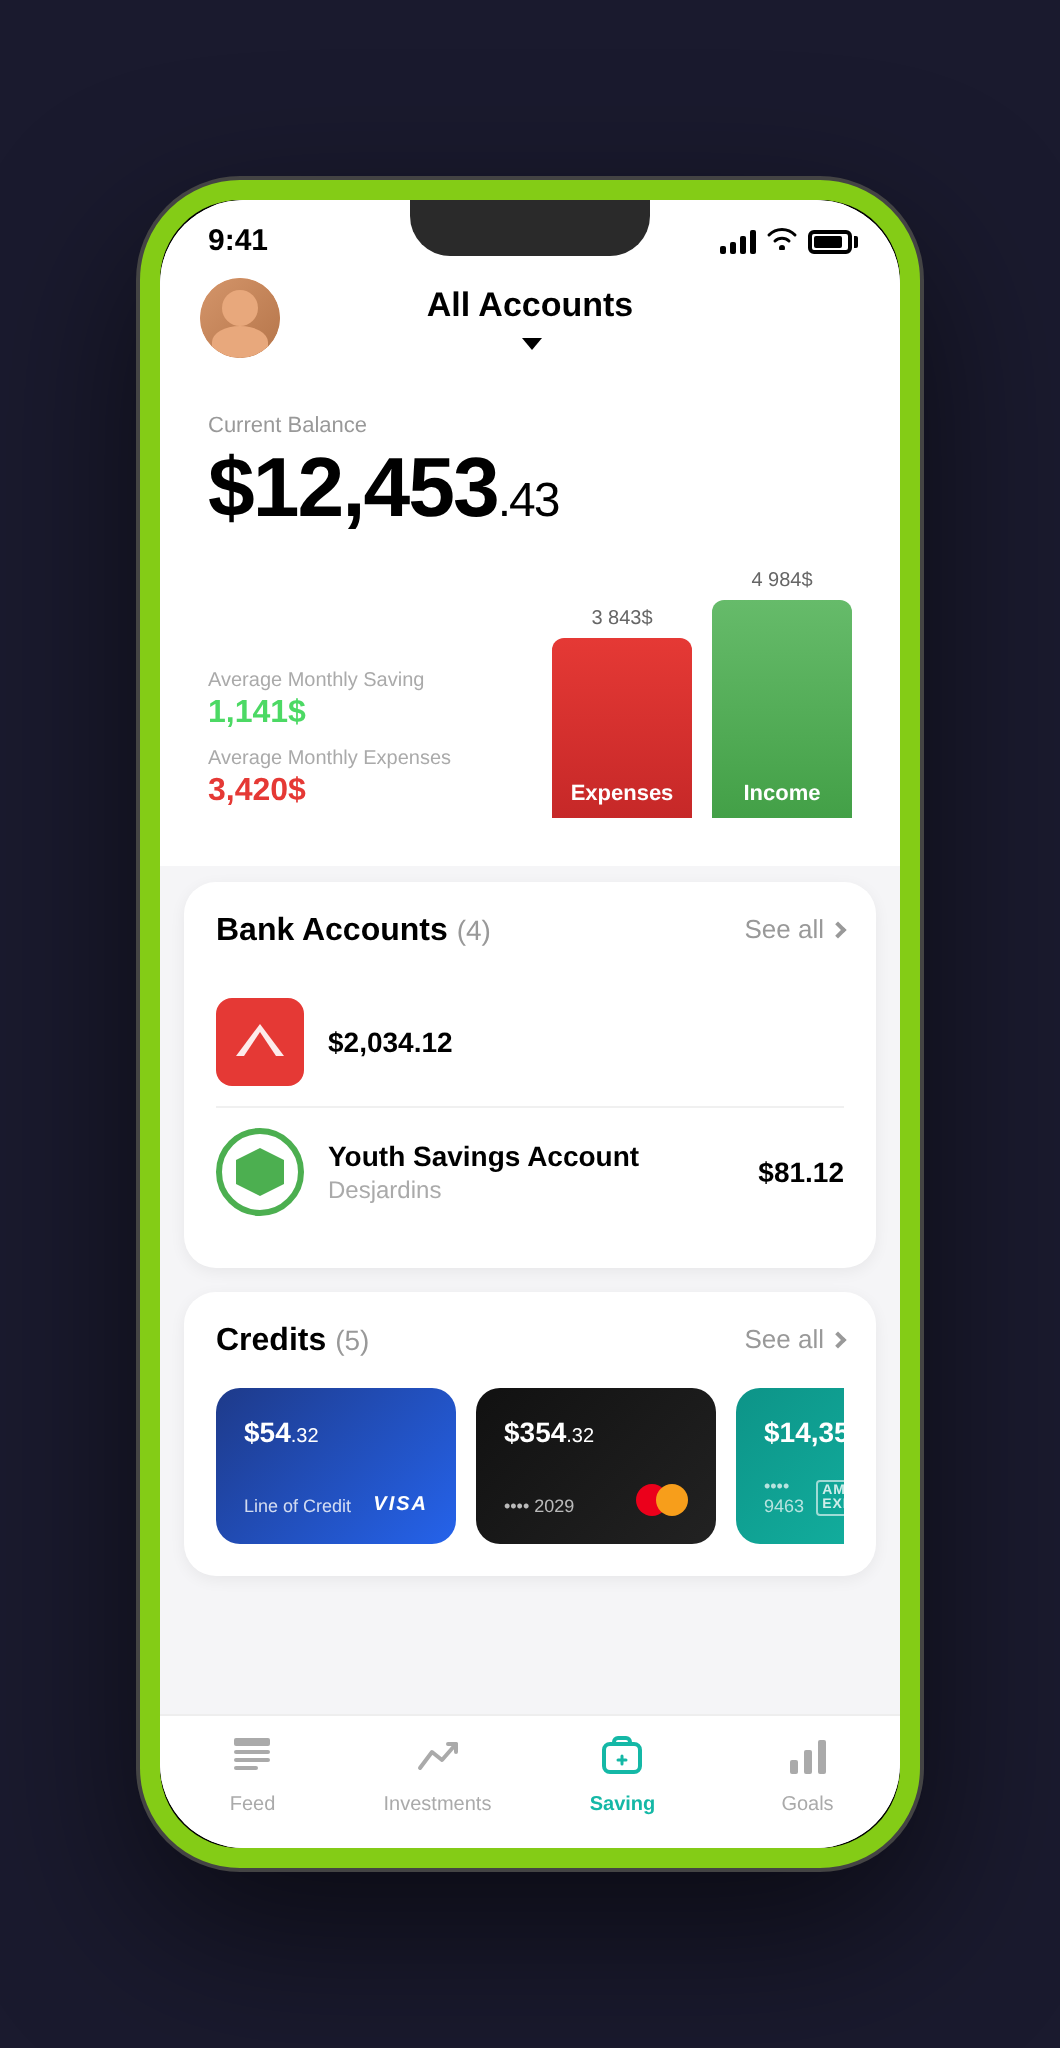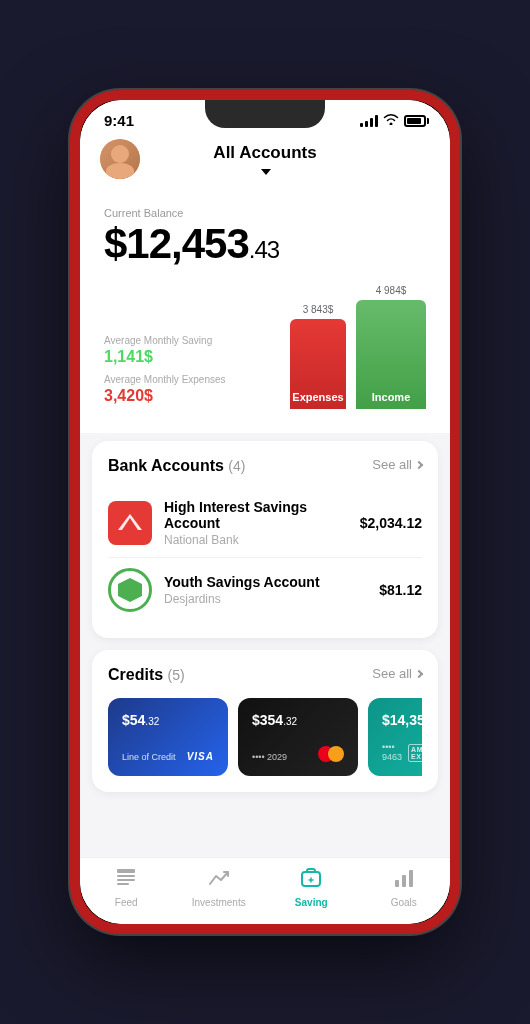--- a/index.html
+++ b/index.html
@@ -12,21 +12,21 @@
       align-items: center;
       min-height: 100vh;
       font-family: -apple-system, BlinkMacSystemFont, 'Segoe UI', sans-serif;
     }
 
     .phone-frame {
       width: 390px;
       height: 844px;
       background: #000000;
       border-radius: 50px;
-      border: 10px solid #b91c1c;
+      border: 10px solid #84cc16;
       position: relative;
       overflow: hidden;
       box-shadow: 0 0 0 2px #444, 0 30px 80px rgba(0,0,0,0.6);
     }
 
     .phone-inner {
       width: 100%;
       height: 100%;
       background: #f5f5f7;
       overflow: hidden;
@@ -275,21 +275,21 @@
     .bar {
       border-radius: 6px 6px 0 0;
       display: flex;
       align-items: flex-end;
       justify-content: center;
       padding-bottom: 6px;
     }
 
     .bar-red {
       background: linear-gradient(180deg, #e53935, #c62828);
-      width: 56px;
+      width: 70px;
       height: 90px;
     }
 
     .bar-green {
       background: linear-gradient(180deg, #66bb6a, #43a047);
       width: 70px;
       height: 109px;
     }
 
     .bar-text {
@@ -658,24 +658,20 @@
         </div>
 
         <div class="account-item">
           <div class="account-icon-wrapper">
             <div class="nb-icon">
               <svg width="28" height="22" viewBox="0 0 28 22" fill="none">
                 <polygon points="14,2 26,18 2,18" fill="white" opacity="0.9"></polygon>
                 <polygon points="14,6 22,18 6,18" fill="#e53935"></polygon>
               </svg>
             </div>
-          </div>
-          <div class="account-info">
-            <div class="account-name">High Interest Savings Account</div>
-            <div class="account-bank">National Bank</div>
           </div>
           <div class="account-balance">$2,034.12</div>
         </div>
 
         <div class="account-item">
           <div class="account-icon-wrapper">
             <div class="dj-icon">
               <div class="dj-hex"></div>
             </div>
           </div>

